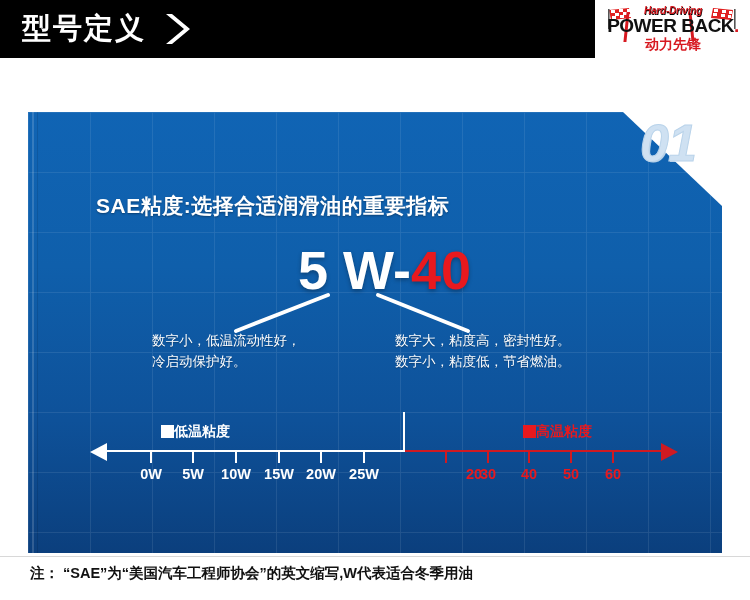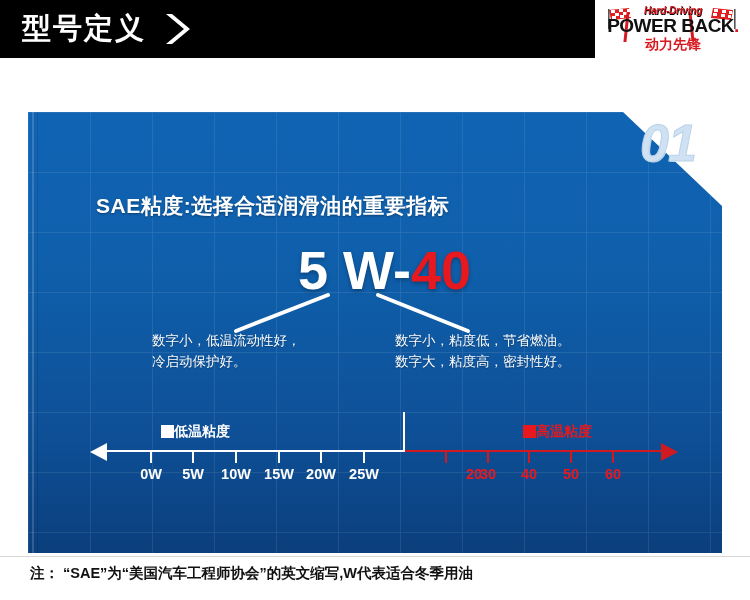--- a/index.html
+++ b/index.html
@@ -390,22 +390,22 @@
     <svg width="110" height="48" viewBox="0 0 110 48">
       <line x1="10" y1="5" x2="100" y2="41" stroke="#ffffff" stroke-width="4" stroke-linecap="round"></line>
     </svg>
   </div>
 
   <div class="note-left">
     <div>数字小，低温流动性好，</div>
     <div>冷启动保护好。</div>
   </div>
   <div class="note-right">
+    <div>数字大，粘度高，密封性好。</div>
     <div>数字小，粘度低，节省燃油。</div>
-    <div>数字大，粘度高，密封性好。</div>
   </div>
 
   <div class="scale">
     <div class="legend cold">
       <span class="swatch"></span>
       <span>低温粘度</span>
     </div>
     <div class="legend hot">
       <span class="swatch"></span>
       <span>高温粘度</span>

